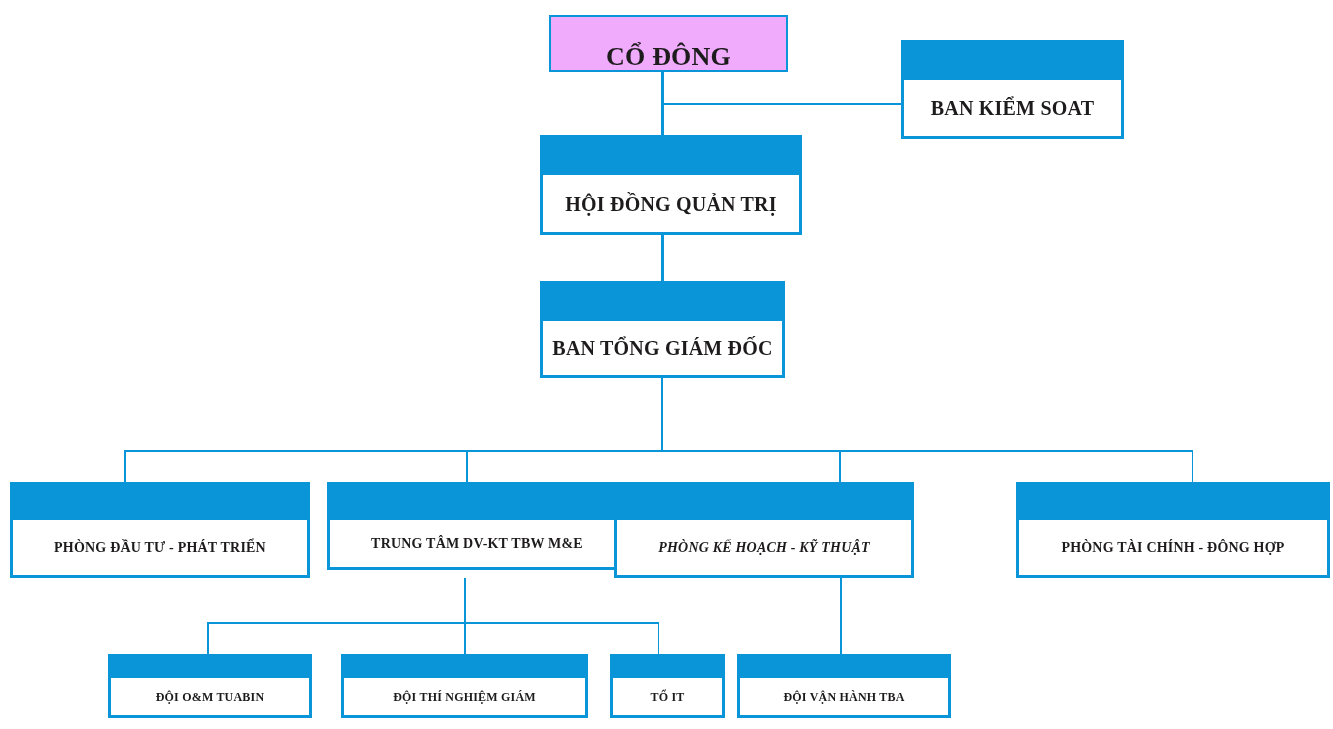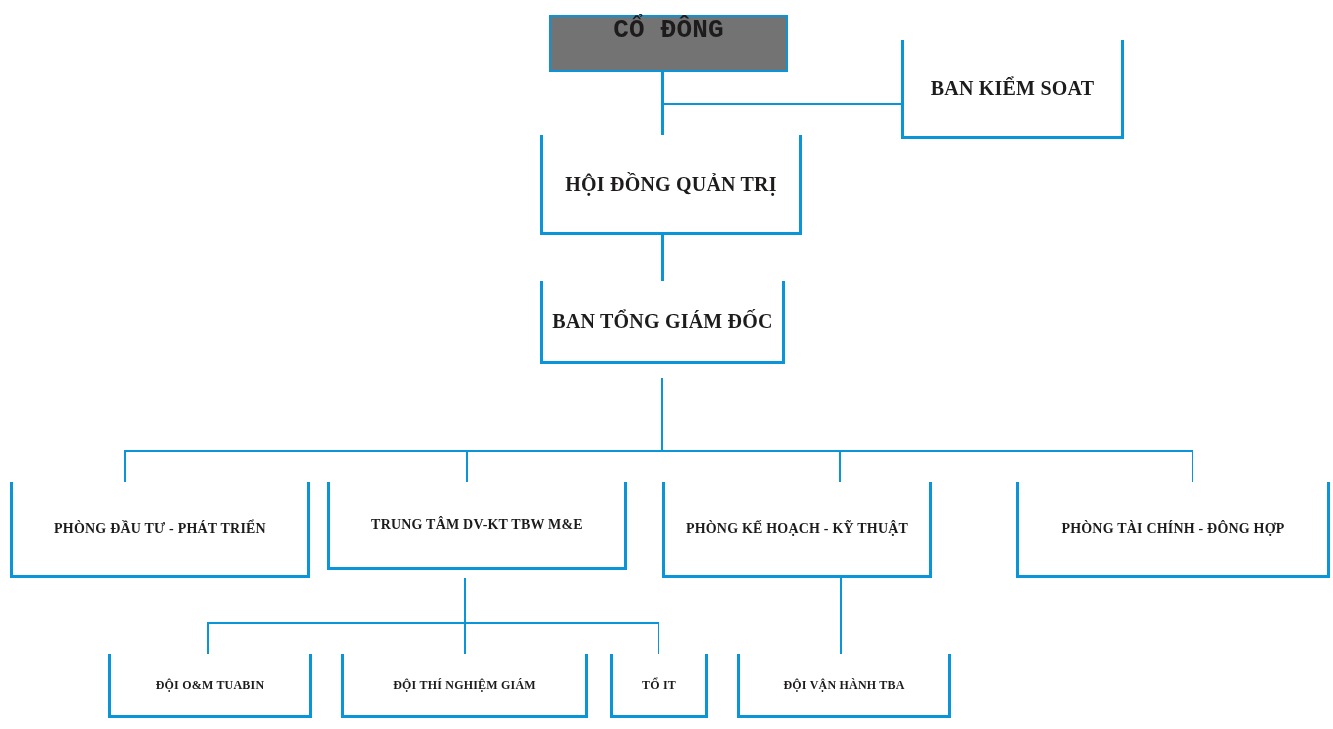--- a/index.html
+++ b/index.html
@@ -6,27 +6,27 @@
   * { margin:0; padding:0; box-sizing:border-box; }
   html,body { background:#ffffff; }
   #stage {
     position:relative; width:1333px; height:729px; background:#ffffff;
     font-family:"Liberation Serif", serif; overflow:hidden;
   }
   
   .line { position:absolute; background:var(--accent); }
   
   .node-plain {
-    position:absolute; background:#737373; border:2.5px solid var(--accent);
-    display:flex; align-items:flex-start; justify-content:center;font-family:Liberation Mono, monospace;
+    position:absolute; background:#f0abfc; border:2.5px solid var(--accent);
+    display:flex; align-items:flex-end; justify-content:center;
   }
   
   .node {
     position:absolute; background:var(--accent); padding:0 3px 3px 3px;
-    display:flex; flex-direction:row;
+    display:flex; flex-direction:column;
   }
   .node .bar { flex:0 0 auto; }
   .bar-lg { height:40px; }
   .bar-md { height:38px; }
   .bar-sm { height:24px; }
   .node .body {
     background:#ffffff; flex:1 1 auto;
     display:flex; align-items:center; justify-content:center;
   }
   .lbl {
@@ -70,42 +70,42 @@
     </div>
   </div>
 
   <div class="node" style="left:540px; top:135px; width:262px; height:100px;">
     <div class="bar bar-lg"></div>
     <div class="body">
       <span class="lbl fs-mid">HỘI ĐỒNG QUẢN TRỊ</span>
     </div>
   </div>
 
-  <div class="node" style="left:540px; top:281px; width:245px; height:83px;">
+  <div class="node" style="left:540px; top:281px; width:245px; height:97px;">
     <div class="bar bar-lg"></div>
     <div class="body">
       <span class="lbl fs-mid">BAN TỔNG GIÁM ĐỐC</span>
     </div>
   </div>
 
   <div class="node" style="left:10px; top:482px; width:300px; height:96px;">
     <div class="bar bar-md"></div>
     <div class="body">
       <span class="lbl fs-dep">PHÒNG ĐẦU TƯ - PHÁT TRIỂN</span>
     </div>
   </div>
 
   <div class="node" style="left:327px; top:482px; width:300px; height:88px;">
     <div class="bar bar-md"></div>
     <div class="body">
       <span class="lbl fs-dep">TRUNG TÂM DV-KT TBW M&amp;E</span>
     </div>
   </div>
 
-  <div class="node" style="left:662px; top:482px; width:270px; height:96px;">
+  <div class="node" style="left:614px; top:482px; width:300px; height:96px;font-style:italic;">
     <div class="bar bar-md"></div>
     <div class="body">
       <span class="lbl fs-dep">PHÒNG KẾ HOẠCH - KỸ THUẬT</span>
     </div>
   </div>
 
   <div class="node" style="left:1016px; top:482px; width:314px; height:96px;">
     <div class="bar bar-md"></div>
     <div class="body">
       <span class="lbl fs-dep">PHÒNG TÀI CHÍNH - ĐÔNG HỢP</span>
@@ -119,21 +119,21 @@
     </div>
   </div>
 
   <div class="node" style="left:341px; top:654px; width:247px; height:64px;">
     <div class="bar bar-sm"></div>
     <div class="body">
       <span class="lbl fs-low">ĐỘI THÍ NGHIỆM GIÁM</span>
     </div>
   </div>
 
-  <div class="node" style="left:610px; top:654px; width:98px; height:64px;">
+  <div class="node" style="left:610px; top:654px; width:115px; height:64px;">
     <div class="bar bar-sm"></div>
     <div class="body">
       <span class="lbl fs-low">TỔ IT</span>
     </div>
   </div>
 
   <div class="node" style="left:737px; top:654px; width:214px; height:64px;">
     <div class="bar bar-sm"></div>
     <div class="body">
       <span class="lbl fs-low">ĐỘI VẬN HÀNH TBA</span>

